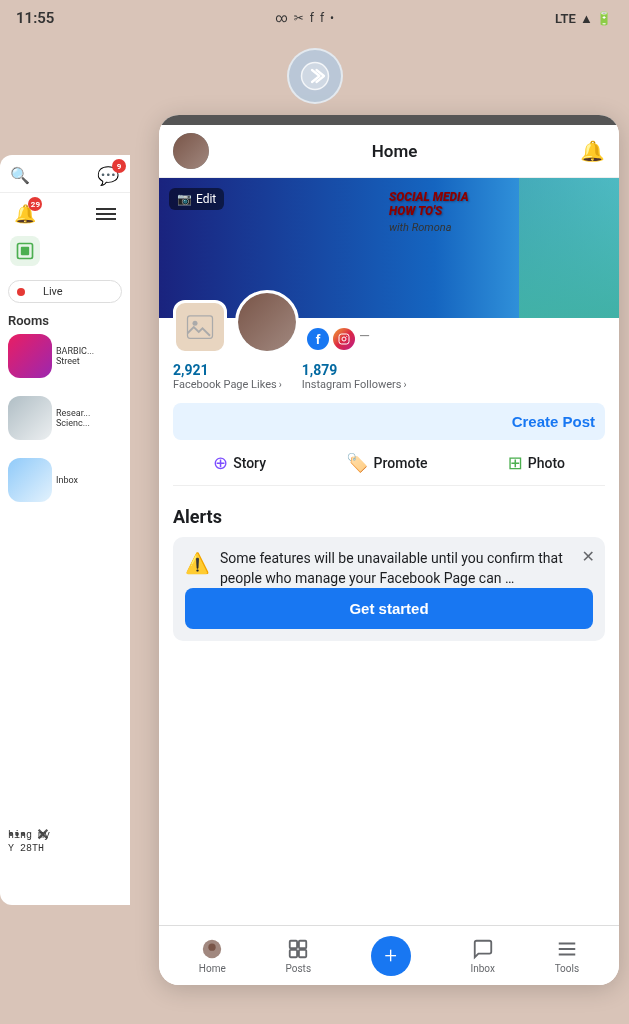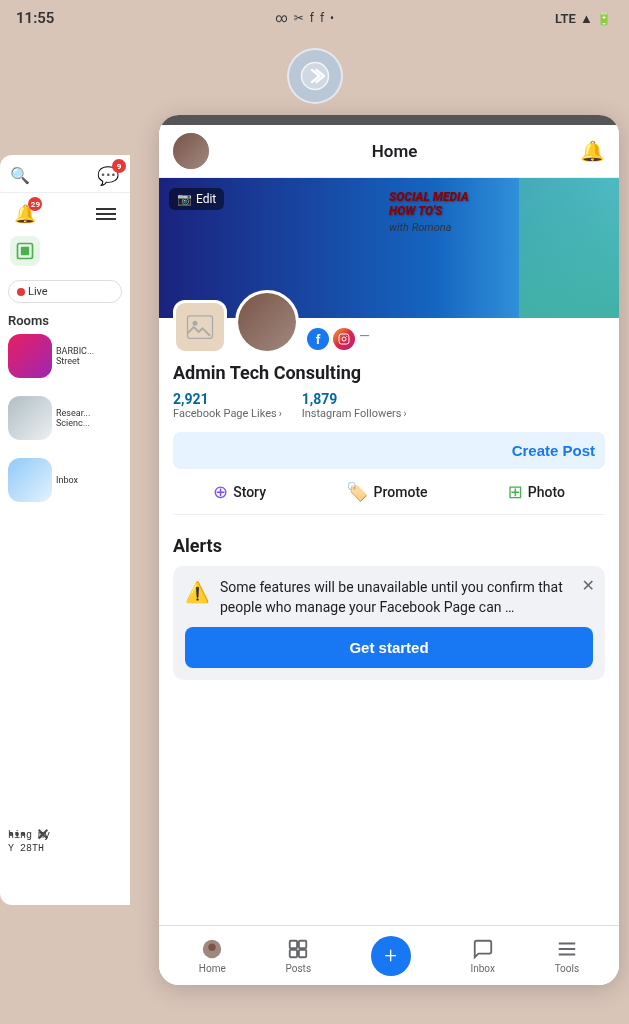--- a/index.html
+++ b/index.html
@@ -121,21 +121,21 @@
     }
 
     .live-btn {
       background: #fff;
       border: 1px solid #ddd;
       border-radius: 20px;
       padding: 4px 8px;
       font-size: 11px;
       display: flex;
       align-items: center;
-      gap: 3px;
+      gap: 18px;
       color: #333;
       margin: 4px 8px;
     }
 
     .live-dot {
       width: 8px;
       height: 8px;
       background: #e53935;
       border-radius: 50%;
     }
@@ -431,21 +431,20 @@
       width: 100%;
       padding: 12px;
       background: #1877f2;
       color: #fff;
       border: none;
       border-radius: 8px;
       font-size: 15px;
       font-weight: 600;
       cursor: pointer;
       text-align: center;
-      margin-top: 10px;
     }
 
     
     .bottom-nav {
       position: absolute;
       bottom: 0;
       left: 0;
       right: 0;
       height: 60px;
       background: #fff;
@@ -658,21 +657,20 @@
           <svg width="12" height="12" viewBox="0 0 24 24" fill="white">
             <rect x="2" y="2" width="20" height="20" rx="5" ry="5" fill="none" stroke="white" stroke-width="2"></rect>
             <circle cx="12" cy="12" r="4" fill="none" stroke="white" stroke-width="2"></circle>
             <circle cx="17.5" cy="6.5" r="1.2" fill="white"></circle>
           </svg>
         </div>
         <span style="font-size:14px;color:#888;">—</span>
       </div>
     </div>
 
-    <div class="page-name">Admin Tech Consulting</div>
 
     <div class="stats-row">
       <div class="stat-item">
         <span class="stat-number">2,921</span>
         <span class="stat-label">
           Facebook Page Likes <span class="stat-chevron">›</span>
         </span>
       </div>
       <div class="stat-item">
         <span class="stat-number">1,879</span>

